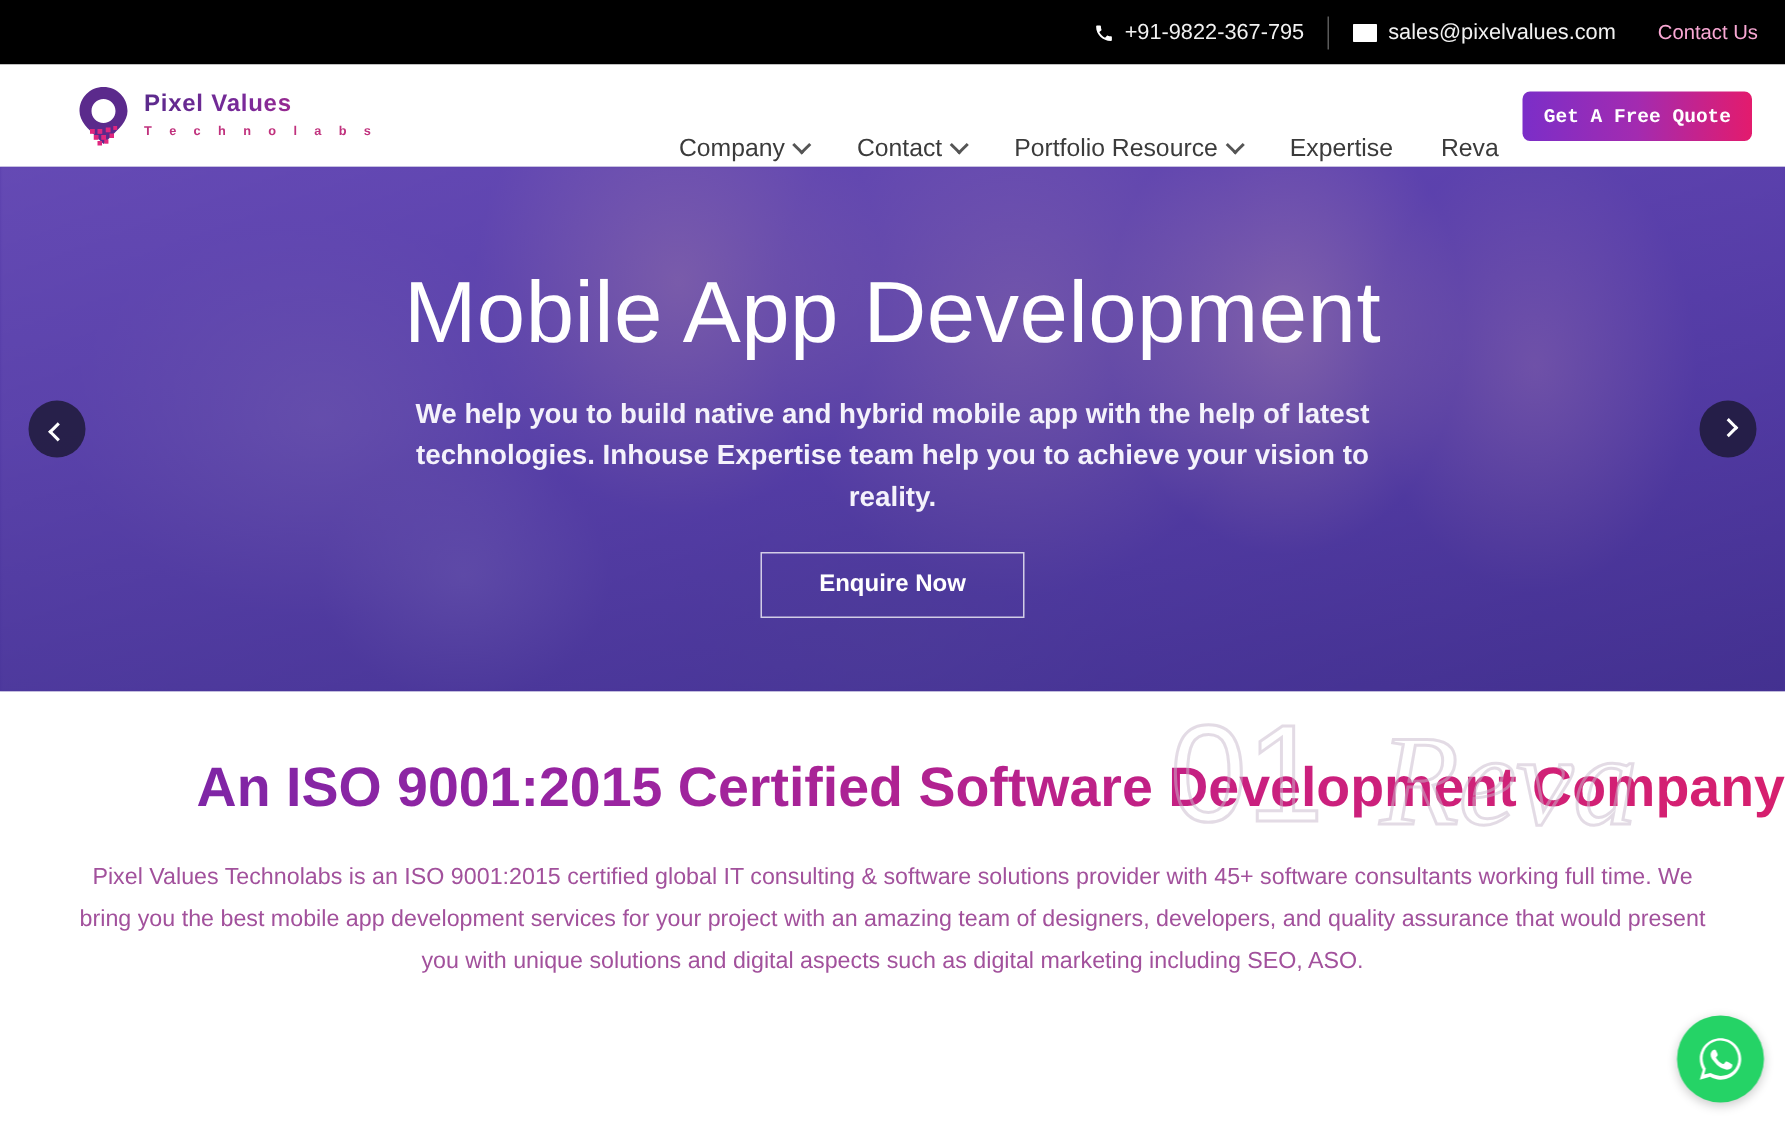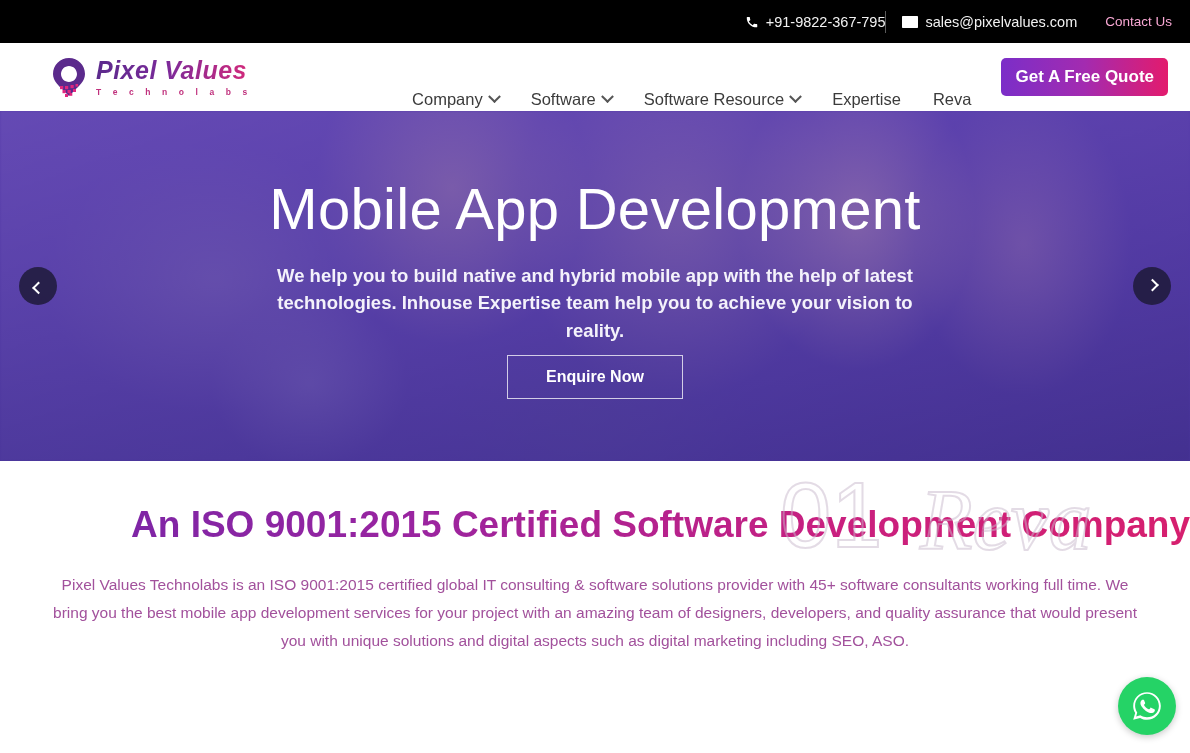--- a/index.html
+++ b/index.html
@@ -26,21 +26,21 @@
     padding-right: 8px;
   }
   .tb-item {
     display: flex;
     align-items: center;
     gap: 7px;
     color: #f2f2f2;
     font-size: 14.5px;
     white-space: nowrap;
   }
-  .tb-phone { }
+  .tb-phone { padding-right: 16px; }
   .tb-sep {
     width: 1px; height: 22px;
     background: #5a5a5a;
     margin-right: 16px;
   }
   .tb-mail { padding-right: 28px; }
   .tb-contact {
     color: #f9a8d4;
     font-size: 13.5px;
     padding-right: 10px;
@@ -64,29 +64,28 @@
     gap: 8px;
     cursor: pointer;
   }
   .logo-mark {
     position: relative;
     width: 38px; height: 42px;
     flex: none;
   }
   .logo-text-col { display: flex; flex-direction: column; }
   .logo-title {
-    font-size: 25px;
+    font-size: 16px;
     font-weight: bold;
     letter-spacing: 0.5px;
     line-height: 1;
     background: linear-gradient(90deg, #5b2a8c 0%, #7b2a9a 45%, #d62a7a 100%);
     -webkit-background-clip: text;
     background-clip: text;
     color: transparent;
-    font-style: italic;
   }
   .logo-sub {
     font-size: 8.5px;
     letter-spacing: 4.6px;
     color: #c0317d;
     margin-top: 4px;
     font-weight: bold;
   }
 
   .nav-menu {
@@ -108,30 +107,29 @@
     margin-top: 44px;
   }
   .chev {
     display: inline-block;
     width: 9px; height: 9px;
     border-right: 2px solid #555;
     border-bottom: 2px solid #555;
     transform: rotate(45deg) translate(-2px,-2px);
   }
   .quote-btn {
-    margin-left: 14px;
     background: linear-gradient(90deg, #7b2ec8 0%, #a32bb0 50%, #e31b6d 100%);
     color: #fff;
-    font-size: 17px;
+    font-size: 13px;
     font-weight: bold;
     border: none;
     border-radius: 5px;
     padding: 9px 14px;
     cursor: pointer;
-    font-family: Liberation Sans, sans-serif;
+    font-family: Liberation Mono, monospace;
     white-space: nowrap;
   }
 
   
   .hero {
     position: relative;
     height: 350px;
     overflow: hidden;
     background: #4b3a9e;
   }
@@ -164,21 +162,21 @@
     font-weight: normal;
     letter-spacing: 0.3px;
     line-height: 1.05;
   }
   .hero-sub {
     color: #f4f2fb;
     font-size: 18.5px;
     font-weight: bold;
     line-height: 1.48;
     width: 640px;
-    margin: 22px auto 0;
+    margin: 22px auto 13px;
     text-align: center;
   }
   .enquire-btn {
     margin-top: 11px;
     display: inline-block;
     border: 1px solid rgba(255,255,255,0.75);
     color: #ffffff;
     font-size: 16px;
     font-weight: bold;
     padding: 12px 38px;
@@ -318,25 +316,25 @@
       <div class="logo-sub">T e c h n o l a b s</div>
     </div>
   </div>
 
   <div class="nav-menu">
     <div class="nav-item">
       <span>Company</span>
       <span class="chev"></span>
     </div>
     <div class="nav-item">
-      <span>Software</span>
+      <span>Contact</span>
       <span class="chev"></span>
     </div>
     <div class="nav-item">
-      <span>Software Resource</span>
+      <span>Portfolio Resource</span>
       <span class="chev"></span>
     </div>
     <div class="nav-item">
       <span>Expertise</span>
     </div>
     <div class="nav-item">
       <span>Reva</span>
     </div>
     <button class="quote-btn">Get A Free Quote</button>
   </div>

